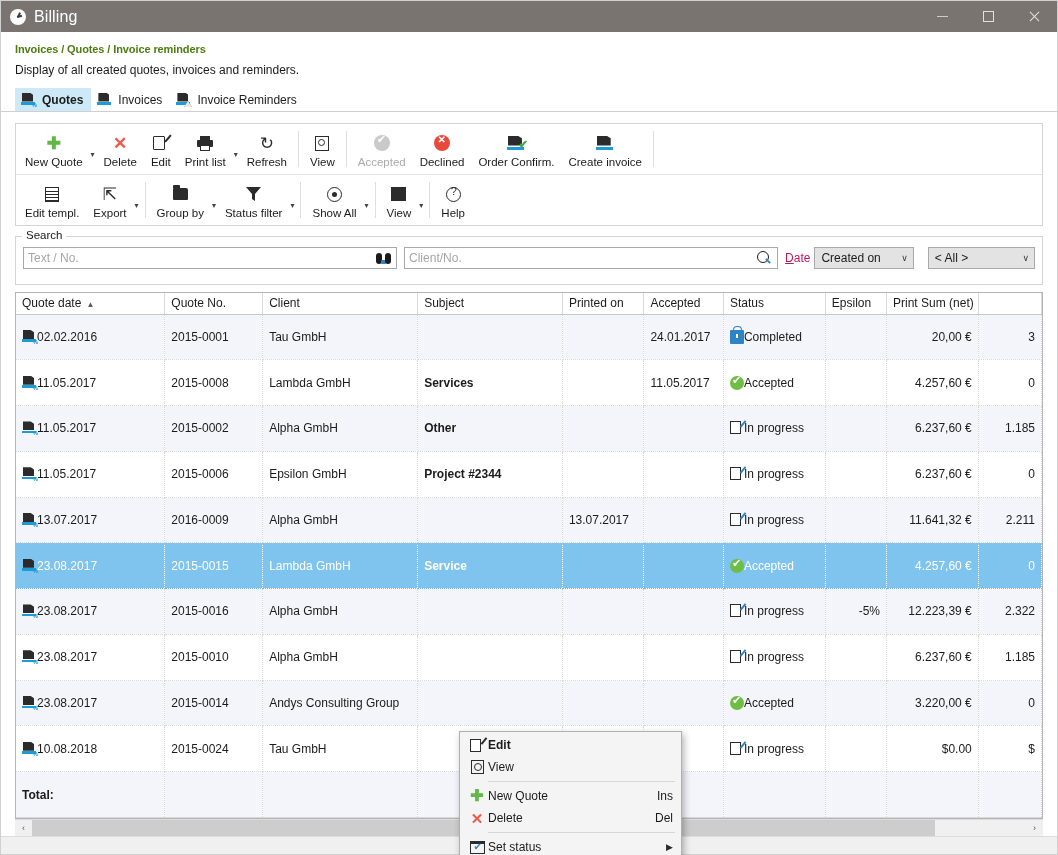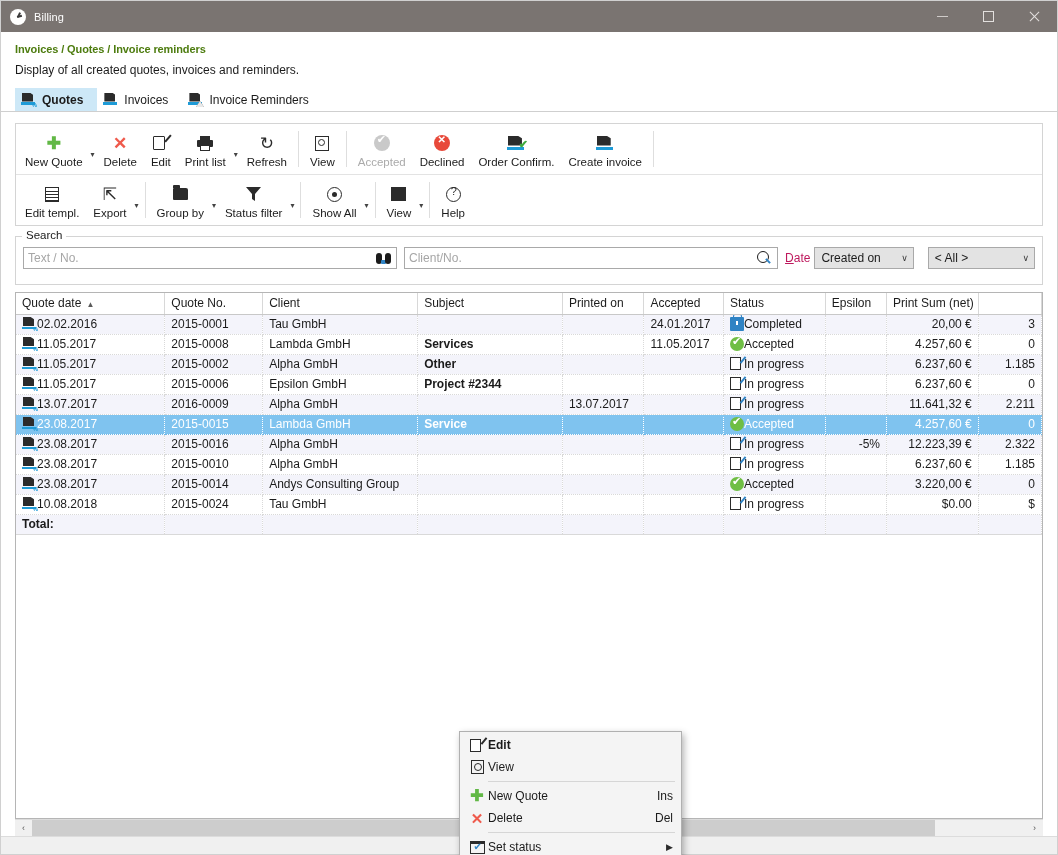--- a/index.html
+++ b/index.html
@@ -37,21 +37,21 @@
     position: absolute; left: 7px; top: 3px;
     width: 1.5px; height: 5px; background: #3a3a3a;
     transform-origin: bottom center; transform: rotate(25deg);
   }
   .titlebar .app-icon::before {
     content: "";
     position: absolute; left: 7px; top: 7px;
     width: 5px; height: 1.5px; background: #3a3a3a;
     transform-origin: left center; transform: rotate(-15deg);
   }
-  .titlebar .title-text { font-size: 11px; letter-spacing: .1px; }
+  .titlebar .title-text { font-size: 16px; letter-spacing: .1px; }
   .titlebar .spacer { flex: 1; }
   .win-btn {
     width: 46px; height: 31px;
     display: flex; align-items: center; justify-content: center;
     color: #e8e8e8; font-size: 13px;
   }
   .min-glyph { width: 11px; height: 1px; background: #cfcbc9; }
   .max-glyph { width: 11px; height: 11px; border: 1px solid #e3e0de; }
   .close-glyph { position: relative; width: 13px; height: 13px; }
   .close-glyph::before, .close-glyph::after {
@@ -69,21 +69,21 @@
   .tabbar {
     margin-top: 11px;
     height: 24px;
     display: flex; align-items: stretch;
     border-bottom: 1px solid #cfcfcf;
     padding-left: 14px;
     background: #fff;
   }
   .tab {
     display: flex; align-items: center; gap: 6px;
-    padding: 0 14px 0 6px;
+    padding: 0 8px 0 6px;
     font-size: 12px; color: #1b1b1b;
     position: relative;
   }
   .tab.active { background: #cde8f7; font-weight: bold; }
 
   
   .ico-doc { position: relative; width: 15px; height: 14px; display:inline-block; }
   .ico-doc .pg {
     position:absolute; left:1px; top:0px; width:11px; height:9px;
     background:#2b2b2b;
@@ -195,21 +195,21 @@
     display:flex; align-items:center; justify-content:space-between;
     font-size:12px; color:#1b1b1b; padding: 0 5px 0 6px;
   }
   .sel .chev { font-size: 9px; color:#3b3b3b; margin-left:10px; }
 
   
   .grid-wrap {
     margin: 7px 14px 0 14px;
     border: 1px solid #b5b5b5;
     flex: 1;
-    display:flex; flex-direction: column;
+    display:flex; 
     background: #fff;
     position: relative;
     min-height: 0;
   }
   table.grid { border-collapse: collapse; width: 100%; table-layout: fixed; font-size: 12px; }
   table.grid th {
     background: #ffffff;
     border-right: 1px solid #d8d8d8;
     border-bottom: 1px solid #c8c8c8;
     font-weight: normal; text-align: left;

